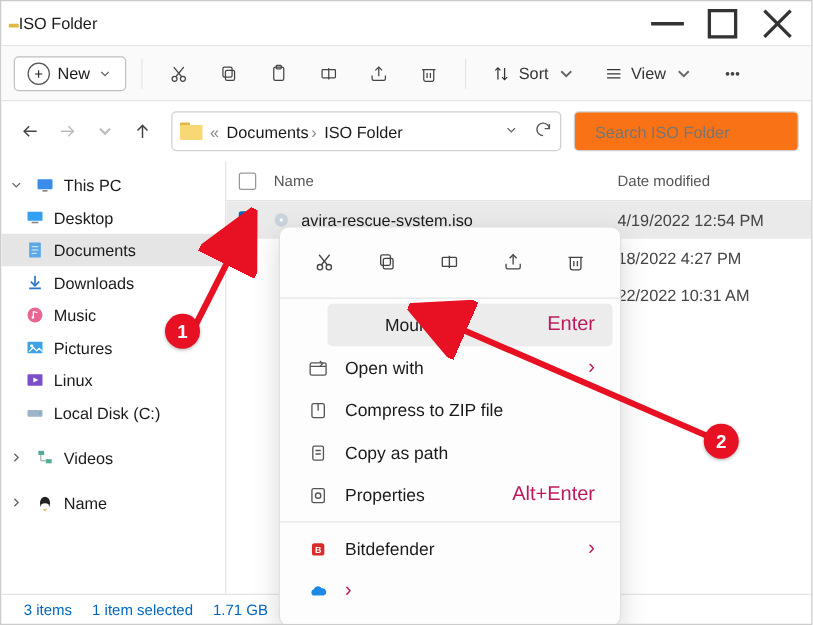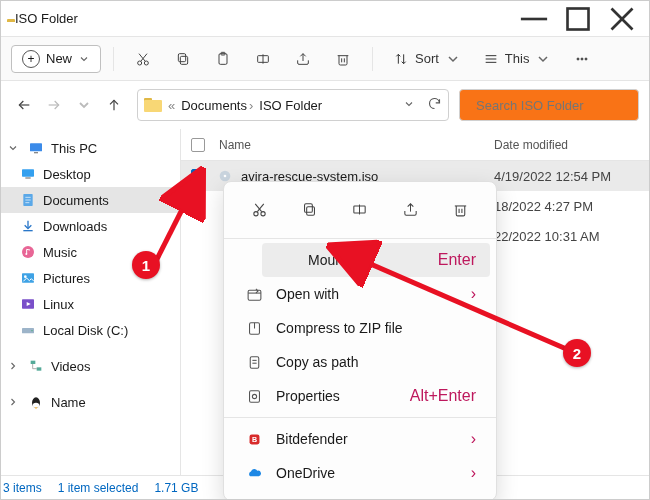--- a/index.html
+++ b/index.html
@@ -181,21 +181,21 @@
   }
   .file-row .cb .mark svg { width:10px; height:10px; stroke:#fff; stroke-width:2.5; fill:none; }
   .file-row .ico { width: 20px; display:flex; justify-content:center; }
   .file-row .fname { flex: 1; padding-left: 6px; }
   .file-row .fdate { width: 155px; color: #444; }
   
   .statusbar {
     height: 24px;
     border-top: 1px solid var(--border);
     display: flex; align-items: center;
-    padding: 0 2px;
+    padding: 0 18px;
     font-size: 12px;
     color: var(--blue);
     gap: 16px;
   }
   
   .ctxmenu {
     position: absolute;
     left: 222px;
     top: 180px;
     width: 274px;
@@ -356,21 +356,21 @@
     <svg viewBox="0 0 16 16" width="10" height="10">
         <polyline points="4,6 8,10 12,6" fill="none" stroke="#666" stroke-width="1.5"></polyline>
       </svg>
   </div>
   <div class="menu-btn">
     <svg viewBox="0 0 24 24">
         <line x1="4" y1="7" x2="20" y2="7"></line>
         <line x1="4" y1="12" x2="20" y2="12"></line>
         <line x1="4" y1="17" x2="20" y2="17"></line>
       </svg>
-    <span>This</span>
+    <span>View</span>
     <svg viewBox="0 0 16 16" width="10" height="10">
         <polyline points="4,6 8,10 12,6" fill="none" stroke="#666" stroke-width="1.5"></polyline>
       </svg>
   </div>
   <div class="tbtn">
     <svg viewBox="0 0 24 24">
         <circle cx="6" cy="12" r="1.5" fill="#444"></circle>
         <circle cx="12" cy="12" r="1.5" fill="#444"></circle>
         <circle cx="18" cy="12" r="1.5" fill="#444"></circle>
       </svg>
@@ -701,21 +701,20 @@
       </span>
     <span class="lbl">Bitdefender</span>
     <span class="hint">›</span>
   </div>
   <div class="ctx-item">
     <span class="cico">
         <svg viewBox="0 0 24 24">
           <path d="M6 16a4 4 0 0 1 1-7 5 5 0 0 1 9-1 4 4 0 0 1 2 8H6z" fill="#1e88e5"></path>
         </svg>
       </span>
-    <span class="lbl">OneDrive</span>
     <span class="hint">›</span>
   </div>
 </div>
 
 <svg class="arrow-anno">
   <defs>
     <marker id="ah" markerWidth="10" markerHeight="10" refX="8" refY="5" orient="auto">
       <polygon points="0,0 10,5 0,10"></polygon>
     </marker>
   </defs>

